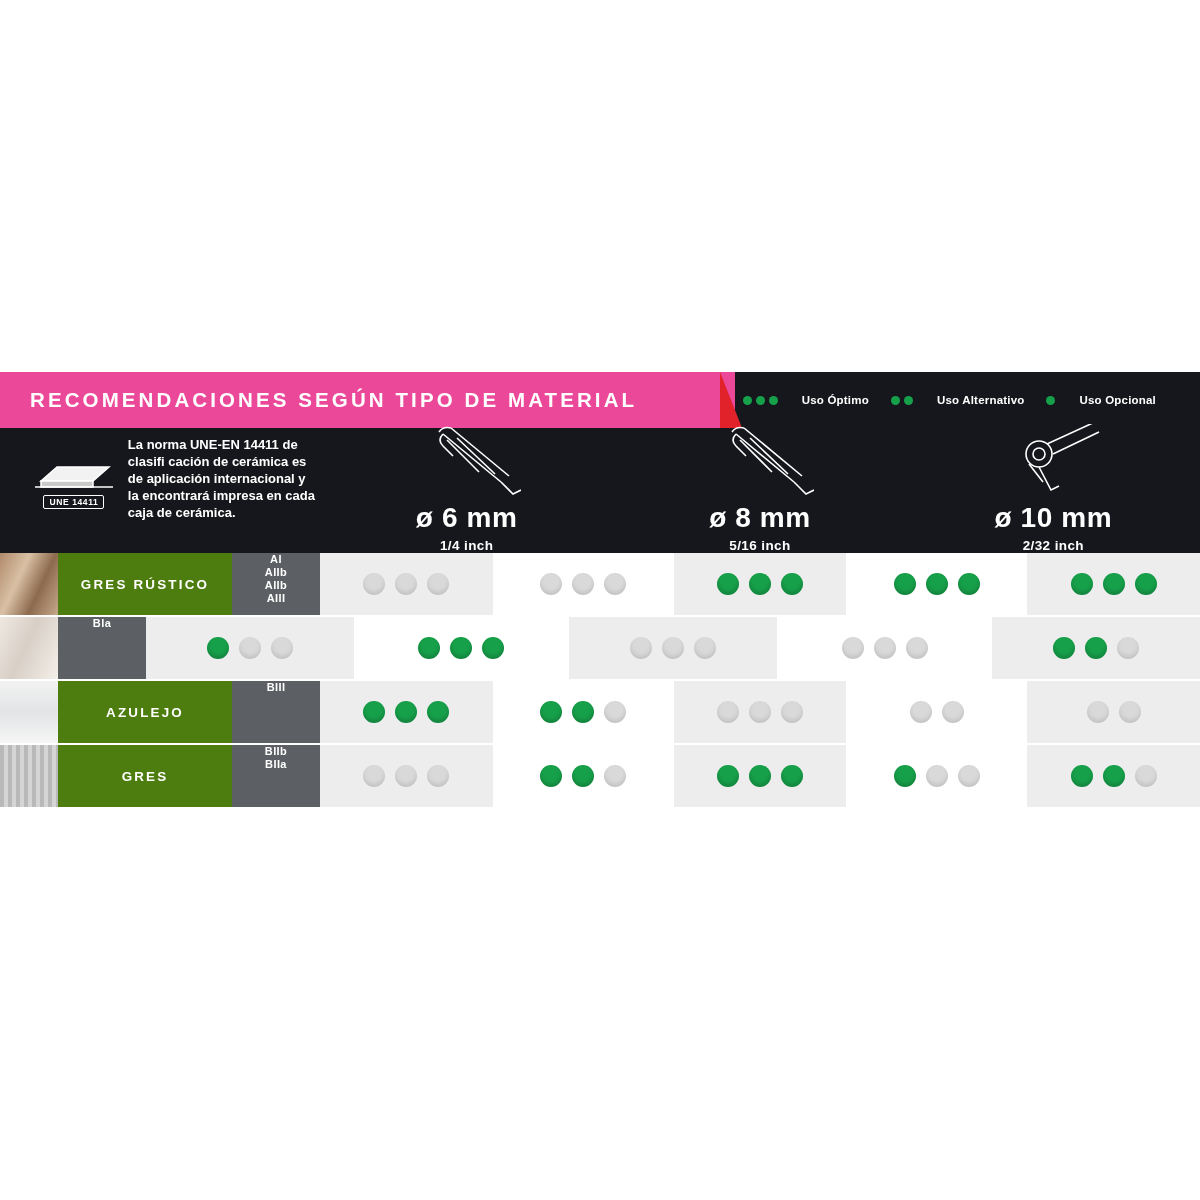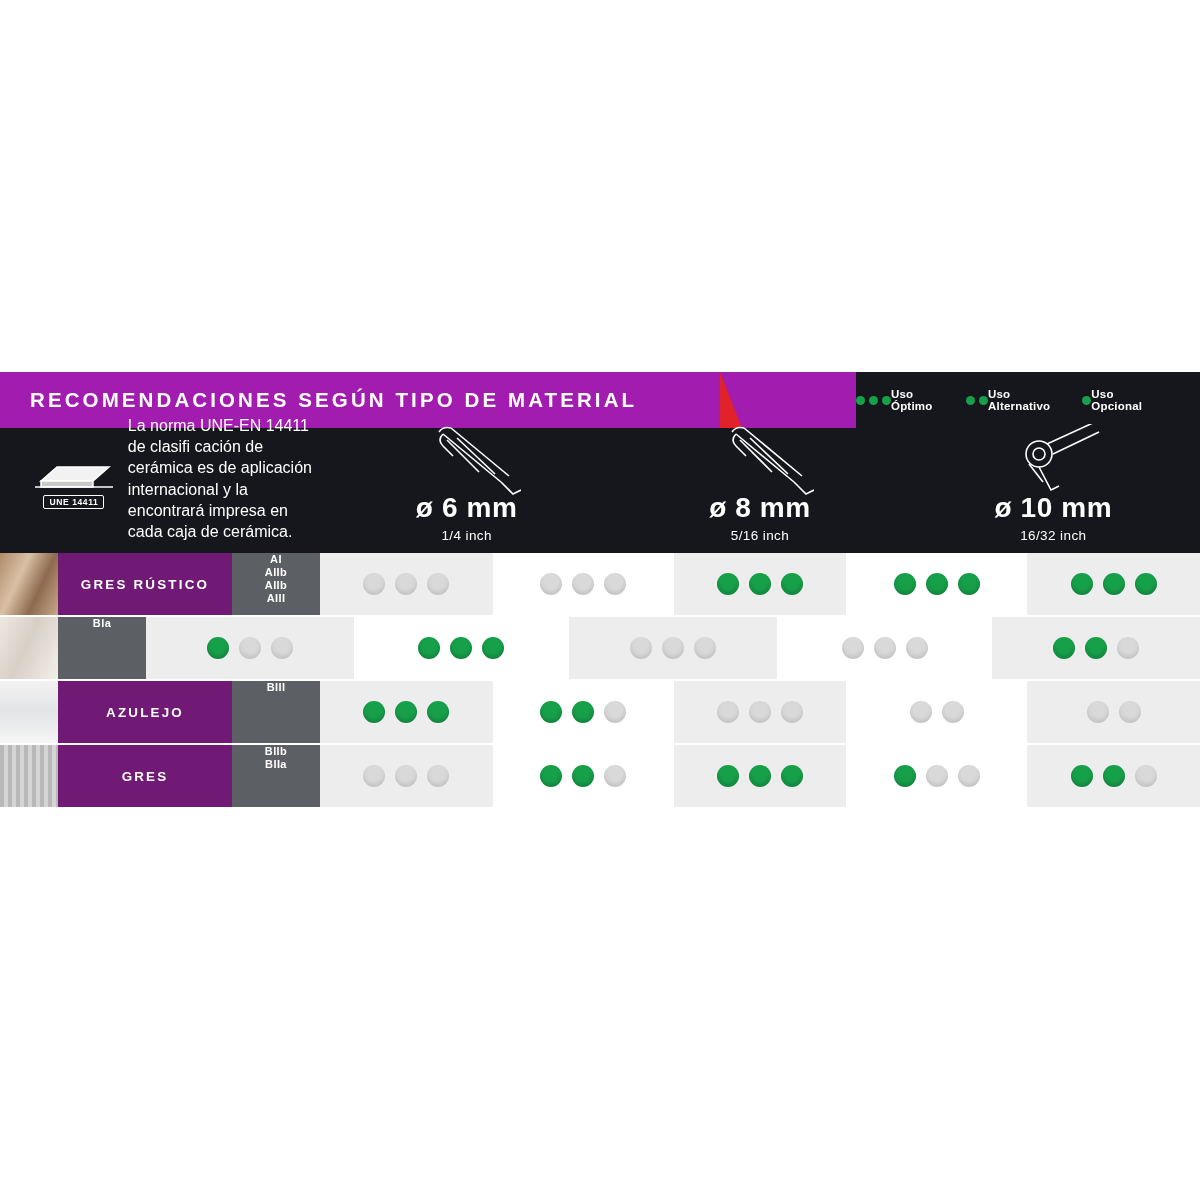--- a/index.html
+++ b/index.html
@@ -2,62 +2,62 @@
 <html><head>
 <meta charset="utf-8">
 <style>
   html,body{margin:0;padding:0;background:#ffffff;}
   body{width:1200px;height:1200px;font-family:"Liberation Sans",sans-serif;overflow:hidden;}
 
   .sheet{position:absolute;left:0;top:372px;width:1200px;}
 
   
   .headerbar{position:relative;height:56px;background:#15171c;display:flex;align-items:stretch;}
-  .hb-red{width:856px;background:#a21caf;display:flex;align-items:center;}
+  .hb-red{width:735px;background:#ec4899;display:flex;align-items:center;}
   .hb-red .title{
     color:#ffffff;font-weight:bold;font-size:20.5px;letter-spacing:3.1px;
     padding-left:30px;font-family:"Liberation Sans",sans-serif;
   }
   .hb-red:after{
     content:"";position:absolute;left:720px;top:0;width:0;height:0;
     border-left:22px solid #e1222b;border-top:56px solid transparent;
   }
   .legend{flex:1;display:flex;align-items:center;justify-content:flex-end;padding-right:44px;gap:22px;}
-  .legend-item{display:flex;align-items:center;gap:0;}
+  .legend-item{display:flex;align-items:center;gap:24px;}
   .legend-dots{display:flex;gap:4px;}
   .ldot{width:9px;height:9px;border-radius:50%;background:#17a04a;display:block;}
   .legend-label{color:#ffffff;font-size:11.5px;font-weight:bold;letter-spacing:.2px;}
 
   
   .band{position:relative;background:#15171c;height:125px;display:flex;align-items:flex-end;}
   .band-left{width:320px;display:flex;align-items:center;height:100%;padding-bottom:6px;}
   .une-box{width:110px;display:flex;flex-direction:column;align-items:center;justify-content:center;padding-left:20px;}
   .une-tile{position:relative;width:78px;height:30px;}
   .une-caption{
     margin-top:4px;color:#ffffff;font-size:8.5px;font-weight:bold;letter-spacing:.6px;
     border:1px solid #fff;padding:1px 5px;border-radius:2px;
   }
   .norm-text{
-    color:#ffffff;font-size:16px;line-height:1.32;width:196px;padding-bottom:12px;
+    color:#ffffff;font-size:13px;line-height:1.32;width:196px;padding-bottom:12px;font-weight:bold;
   }
   .cols{flex:1;display:flex;height:100%;}
   .col{flex:1;position:relative;display:flex;flex-direction:column;align-items:center;justify-content:flex-end;height:100%;}
   .drill{position:absolute;top:-4px;left:50%;transform:translateX(-50%);}
   .col .mm{color:#ffffff;font-size:28px;font-weight:bold;letter-spacing:.6px;line-height:1;}
-  .col .inch{color:#ffffff;font-size:13.5px;font-weight:normal;margin-top:6px;margin-bottom:10px;letter-spacing:.4px;}
+  .col .inch{color:#ffffff;font-size:13.5px;font-weight:bold;margin-top:6px;letter-spacing:.4px;}
 
   
   .row{display:flex;height:62px;align-items:stretch;border-bottom:2px solid #ffffff;}
   .thumb{width:58px;background:#cfcfcf;}
   .thumb.t1{background:linear-gradient(115deg,#b08a6a 0%,#d9c0a4 35%,#8d6a4e 65%,#c7a98b 100%);}
   .thumb.t2{background:linear-gradient(115deg,#efe9e2 0%,#d8cfc6 45%,#f3efe9 100%);}
   .thumb.t3{background:repeating-linear-gradient(90deg,#b9b9b9 0 4px,#d5d5d5 4px 8px);}
   .thumb.t4{background:linear-gradient(180deg,#f2f2f2 0%,#e2e4e6 50%,#f6f6f6 100%);}
   .rowname{
-    width:174px;background:#701a75;color:#ffffff;display:flex;align-items:center;justify-content:center;
+    width:174px;background:#4d7c0f;color:#ffffff;display:flex;align-items:center;justify-content:center;
     font-size:13.4px;font-weight:bold;letter-spacing:2.2px;text-align:center;
   }
   .rowcode{
     width:88px;background:#5c5f63;color:#ffffff;display:flex;flex-direction:column;
     align-items:center;font-size:11px;font-weight:bold;line-height:1.18;letter-spacing:.4px;
   }
   .cells{flex:1;display:flex;}
   .cell{flex:1;display:flex;align-items:center;justify-content:center;gap:10px;border-right:4px solid #ffffff;}
   .cell:last-child{border-right:none;}
   .cell.lite{background:#ededed;}
@@ -156,21 +156,21 @@
           <g fill="none" stroke="#ffffff" stroke-width="1.6">
             <circle cx="40" cy="30" r="13"></circle>
             <circle cx="40" cy="30" r="6"></circle>
             <path d="M48 20 L96 -2"></path>
               <path d="M54 30 L100 8"></path>
             <path d="M40 43 L52 66 L60 62"></path>
             <path d="M30 40 L44 58"></path>
           </g>
         </svg>
         <div class="mm">ø 10 mm</div>
-        <div class="inch">16/32 inch</div>
+        <div class="inch">2/32 inch</div>
       </div>
 
 
 
     </div>
   </div>
 
   <div class="row">
     <div class="thumb t1"></div>
     <div class="rowname">GRES RÚSTICO</div>

